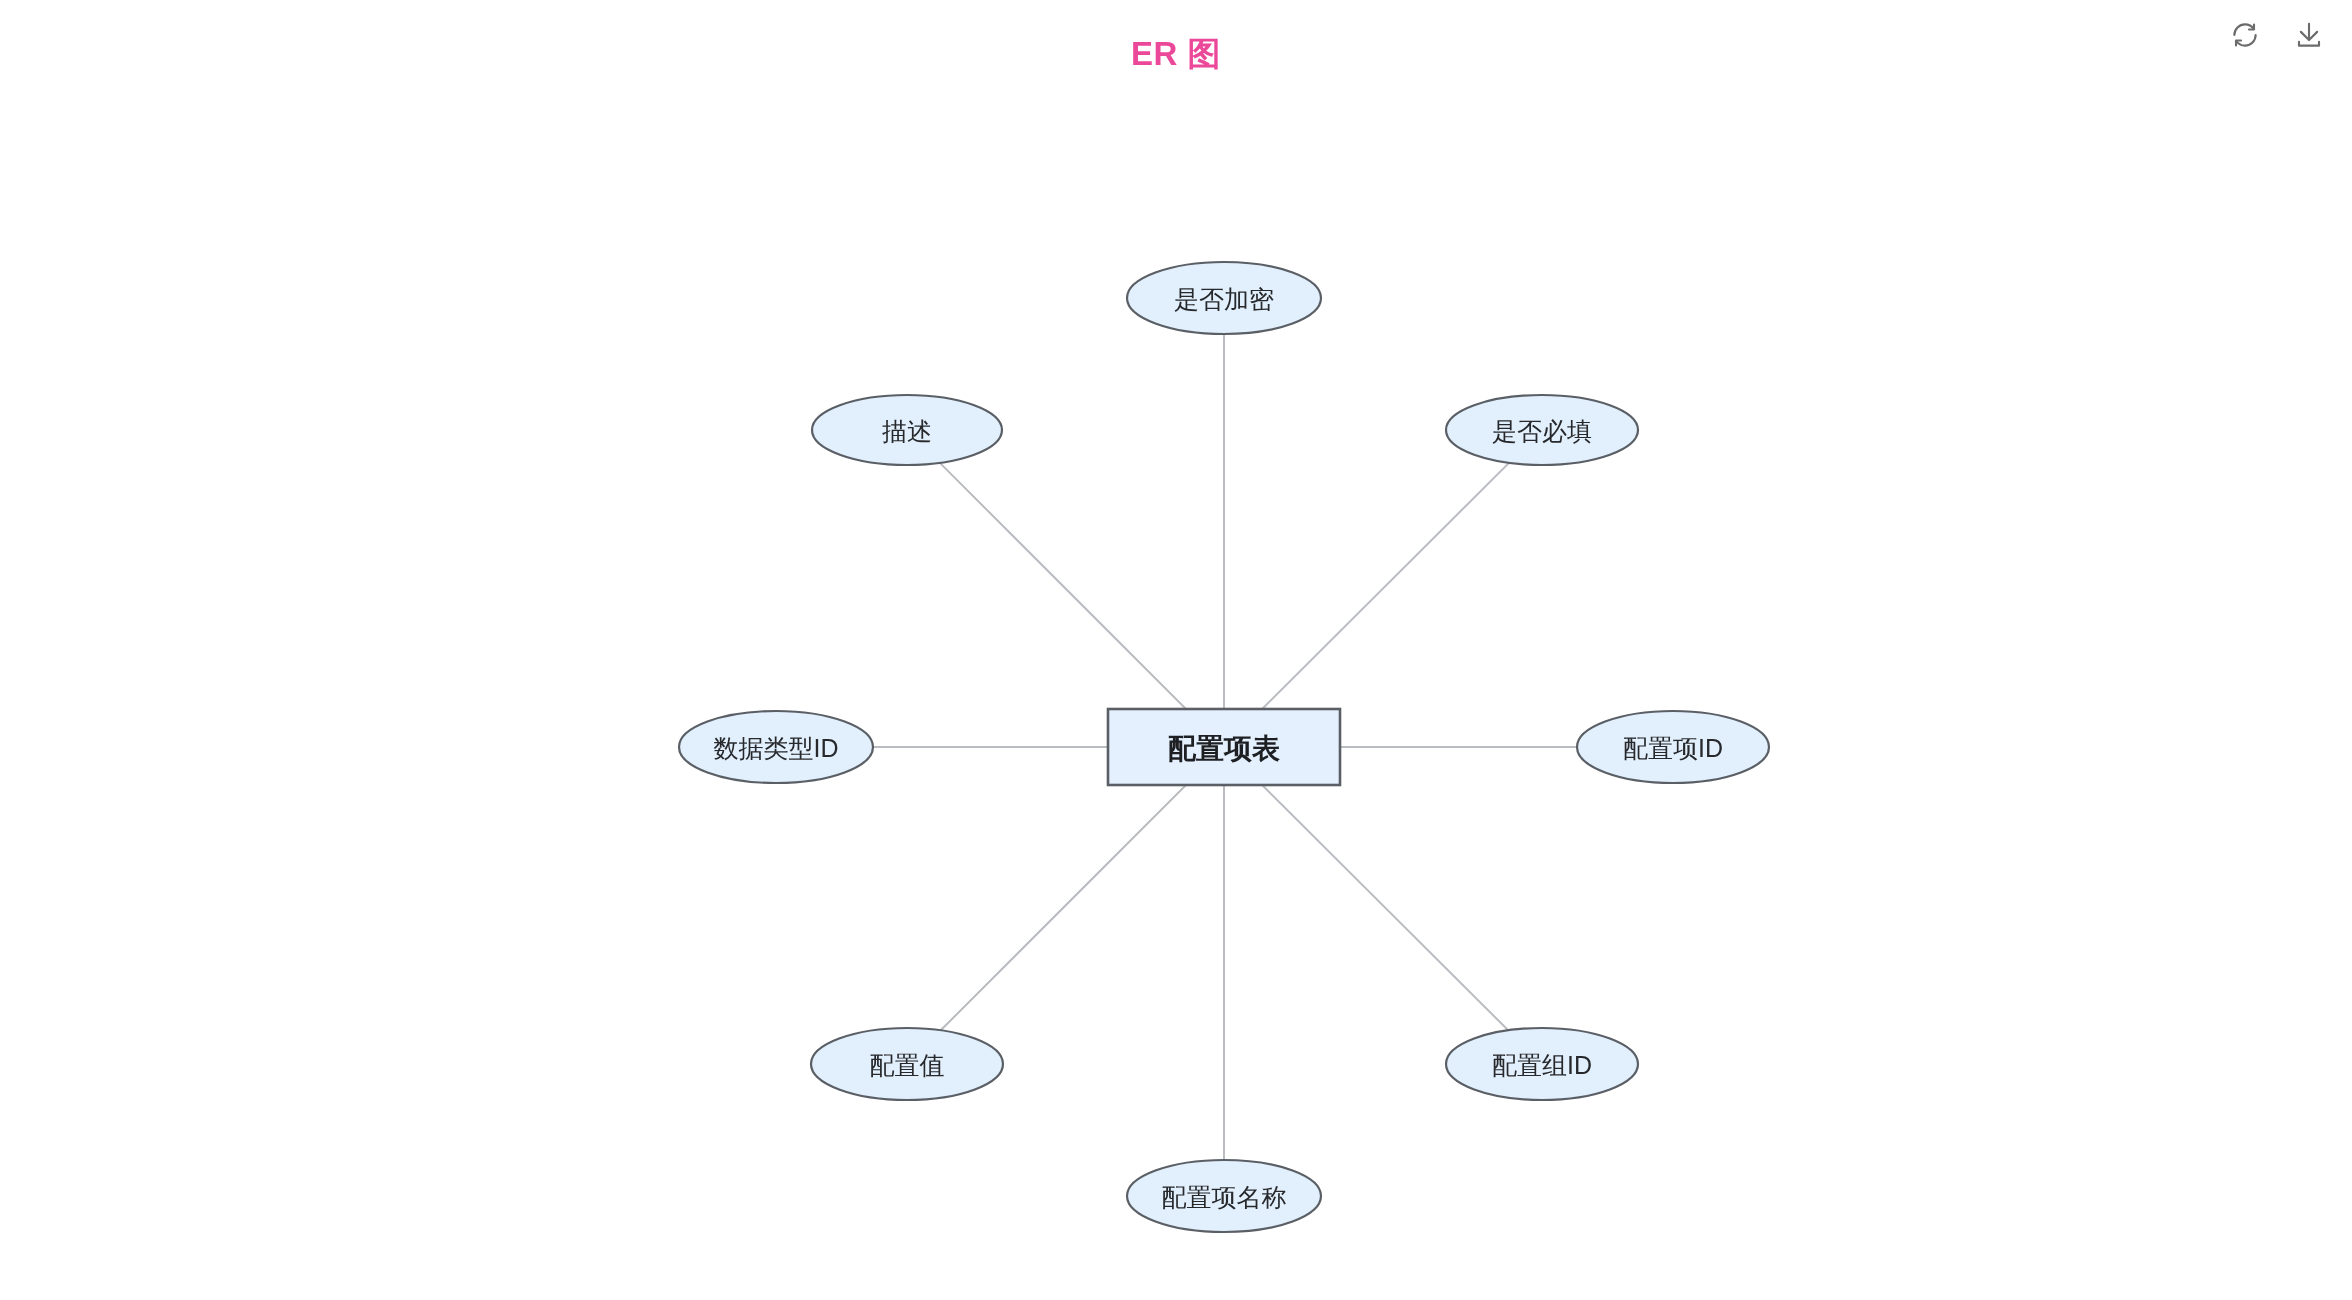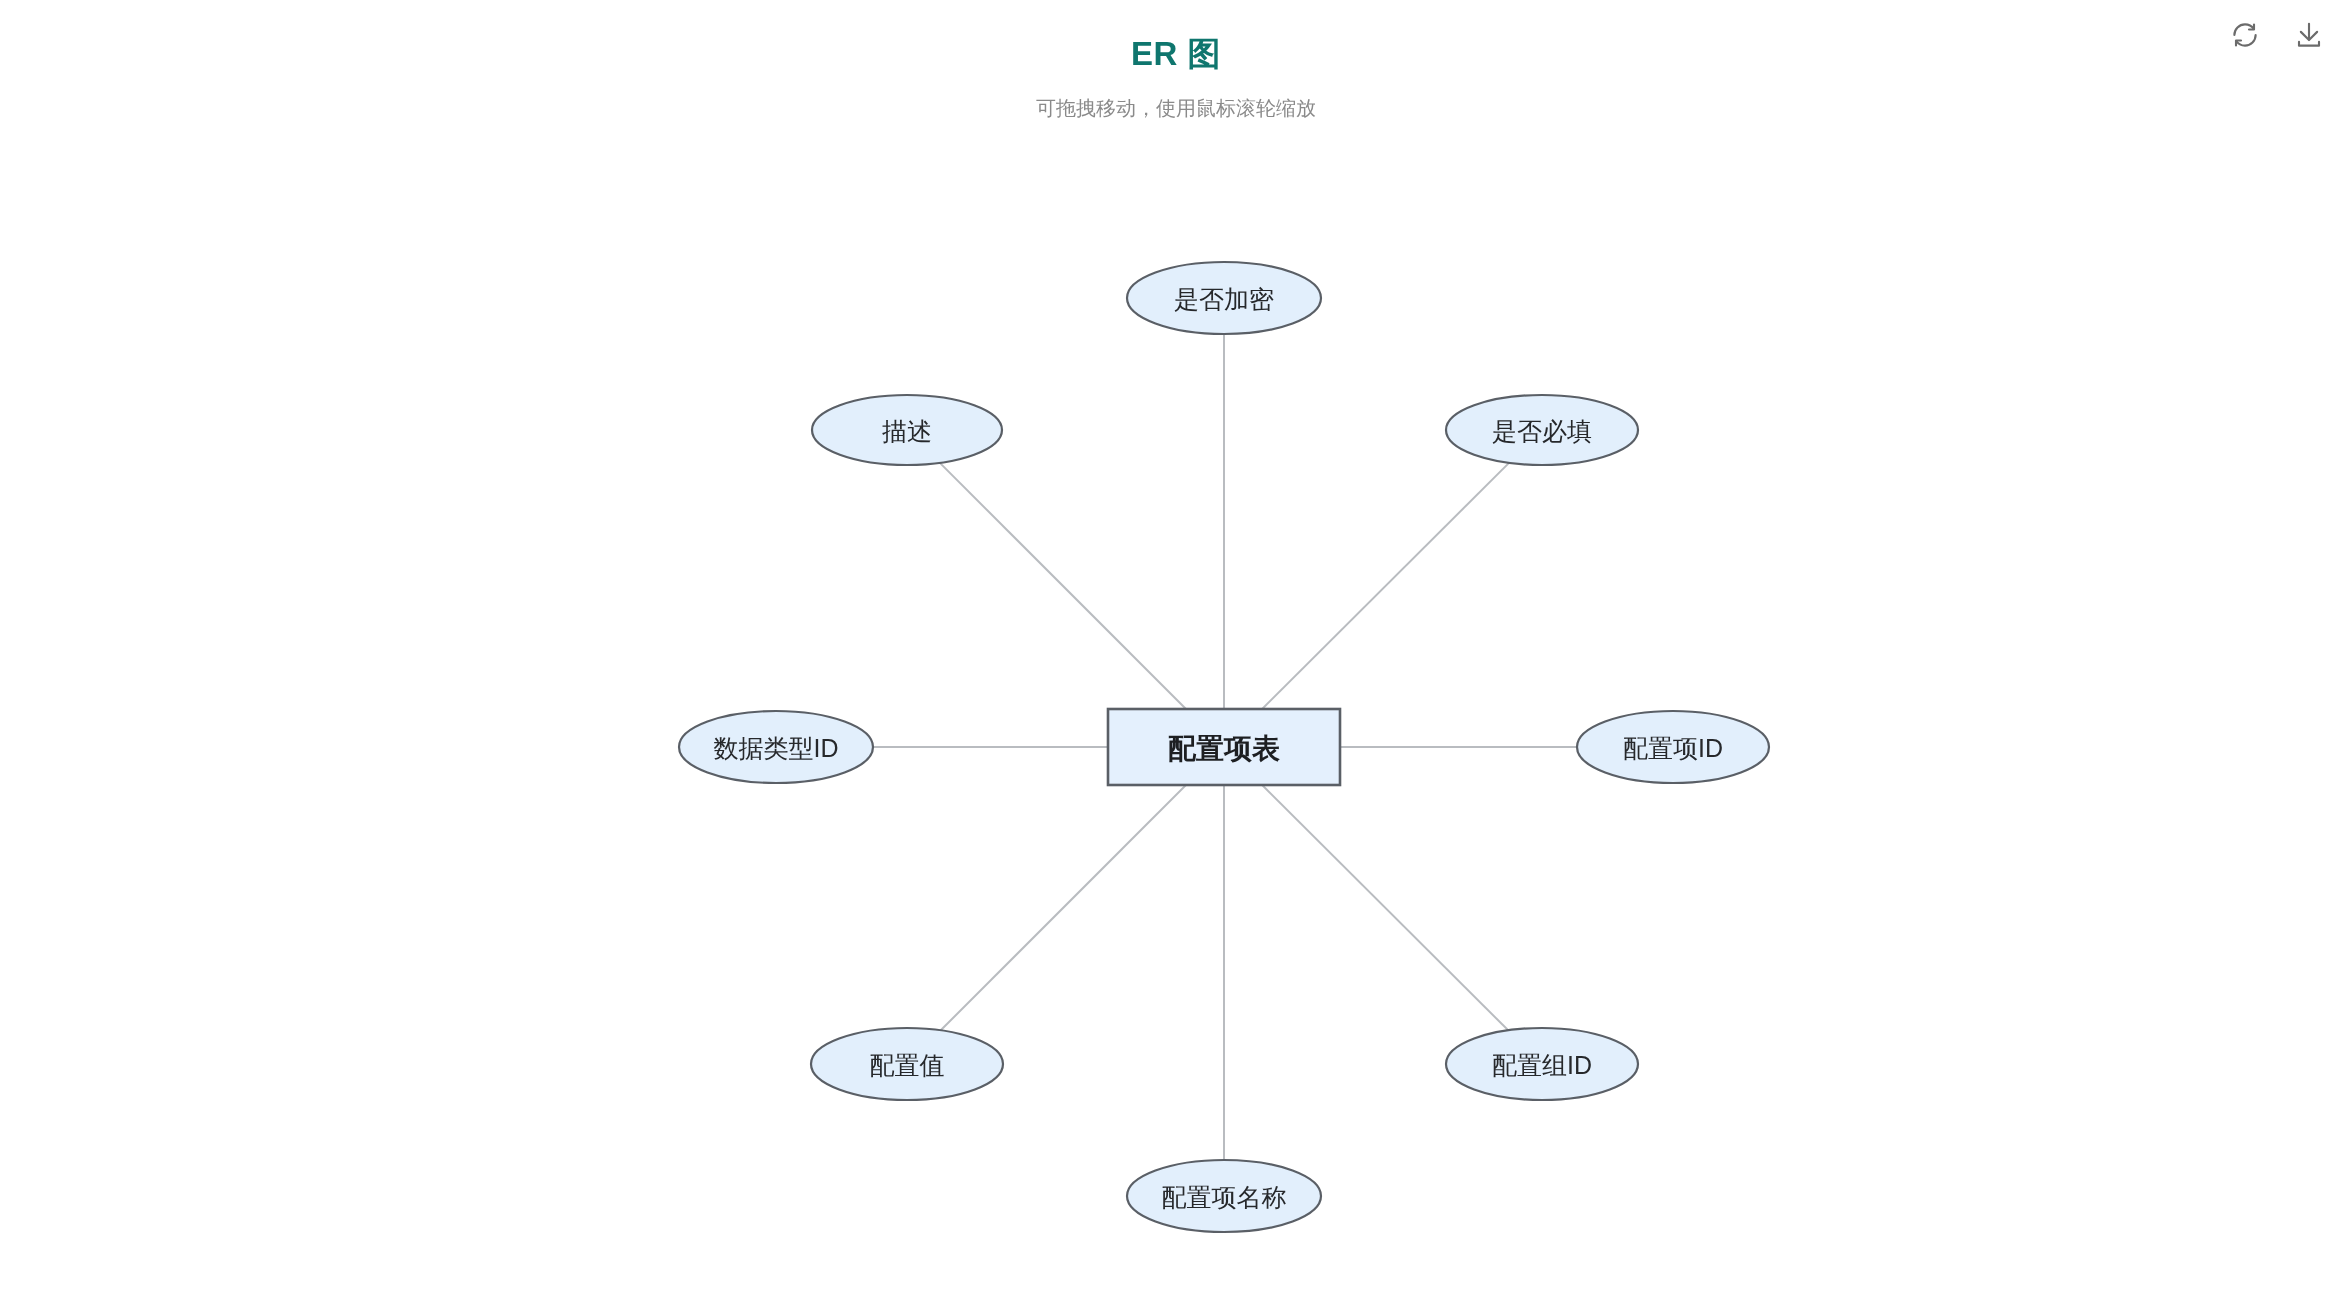--- a/index.html
+++ b/index.html
@@ -35,21 +35,21 @@
     position: absolute;
     top: 34px;
     left: 0;
     width: 2352px;
     text-align: center;
   }
 
   .page-title {
     font-size: 33px;
     font-weight: bold;
-    color: #0f766e;
+    color: #ec4899;
     letter-spacing: 0.5px;
     line-height: 1.2;
     margin: 0;
   }
 
   .page-subtitle {
     margin-top: 22px;
     font-size: 20px;
     color: #8a8a8a;
     font-weight: normal;
@@ -136,21 +136,20 @@
   }
 </style>
 </head>
 <body>
 
 <div class="app">
 
   <div class="header">
     <div class="title-block">
       <div class="page-title">ER 图</div>
-      <div class="page-subtitle">可拖拽移动，使用鼠标滚轮缩放</div>
     </div>
 
     <div class="toolbar">
       <button class="tool-btn" title="重置">
         <span>
           <svg width="30" height="30" viewBox="0 0 24 24" fill="none" stroke="#6b6b6b" stroke-width="1.7" stroke-linecap="round" stroke-linejoin="round">
             <path d="M20.5 12a8.5 8.5 0 0 1-8.5 8.5 8.5 8.5 0 0 1-7.0-3.7"></path>
             <path d="M3.5 12a8.5 8.5 0 0 1 8.5-8.5 8.5 8.5 0 0 1 7.0 3.7"></path>
             <polyline points="19.2 3.6 19.2 7.6 15.2 7.6"></polyline>
             <polyline points="4.8 20.4 4.8 16.4 8.8 16.4"></polyline>

